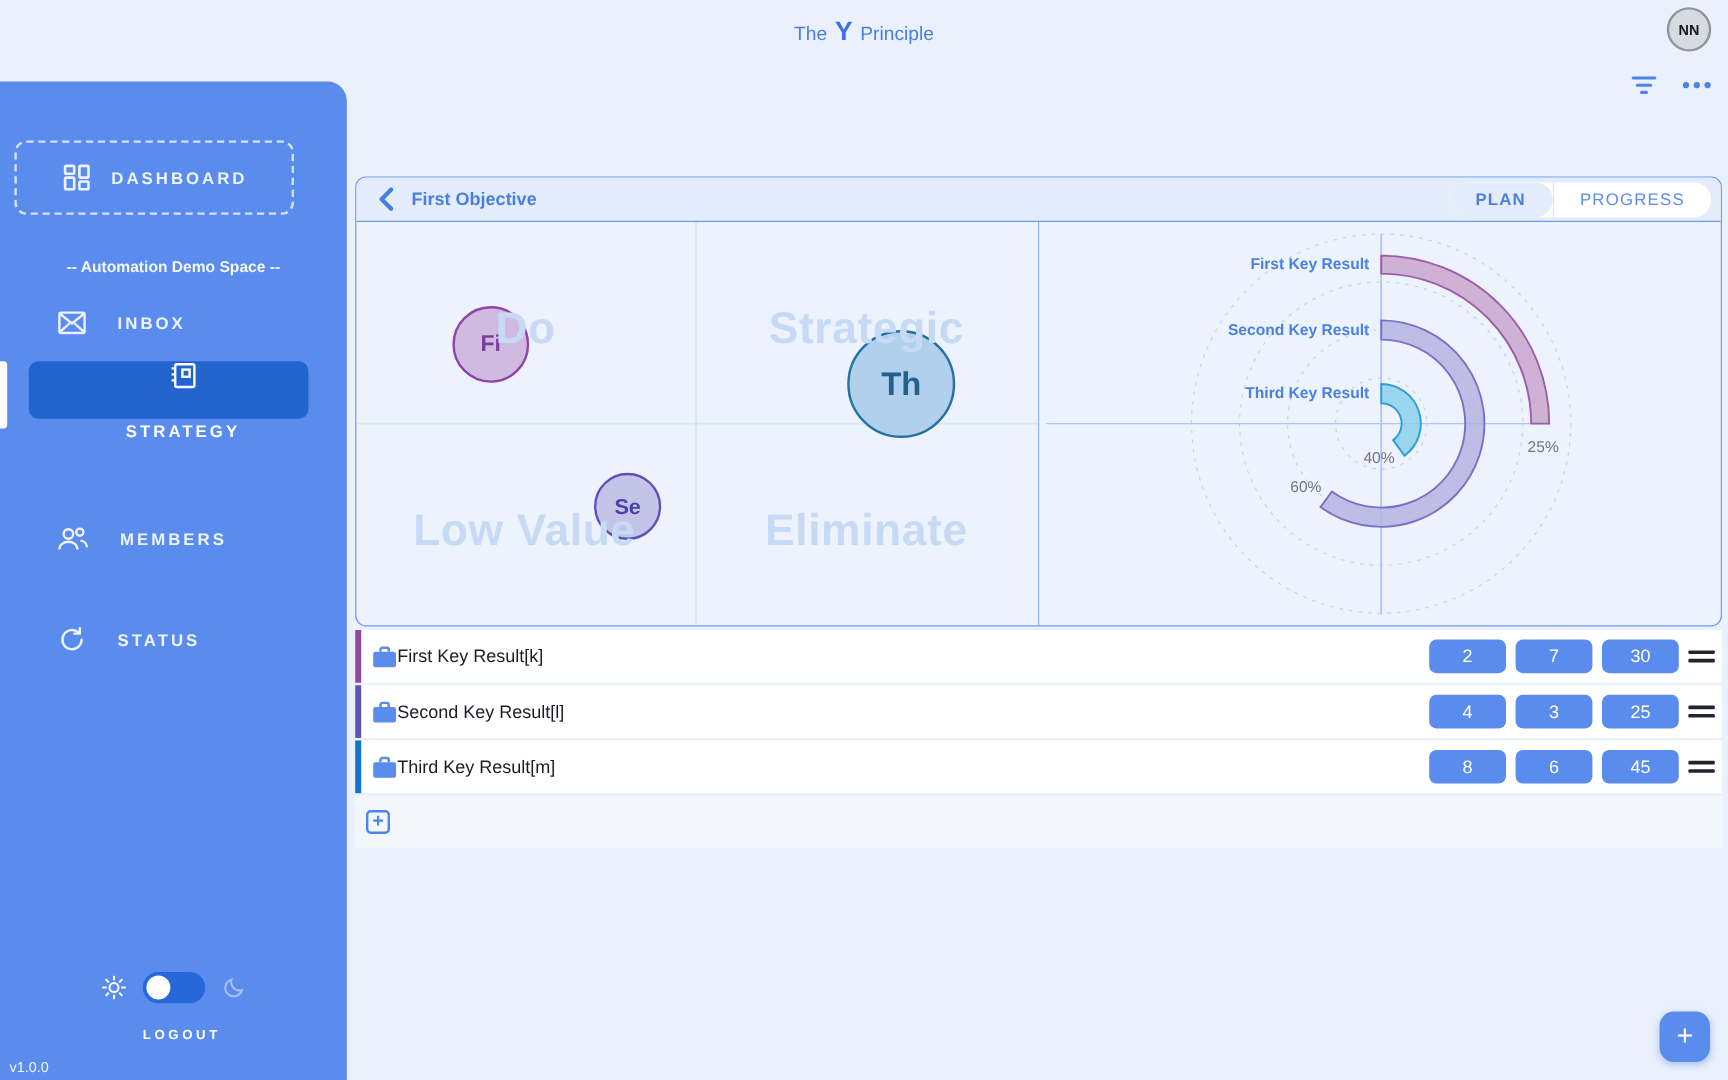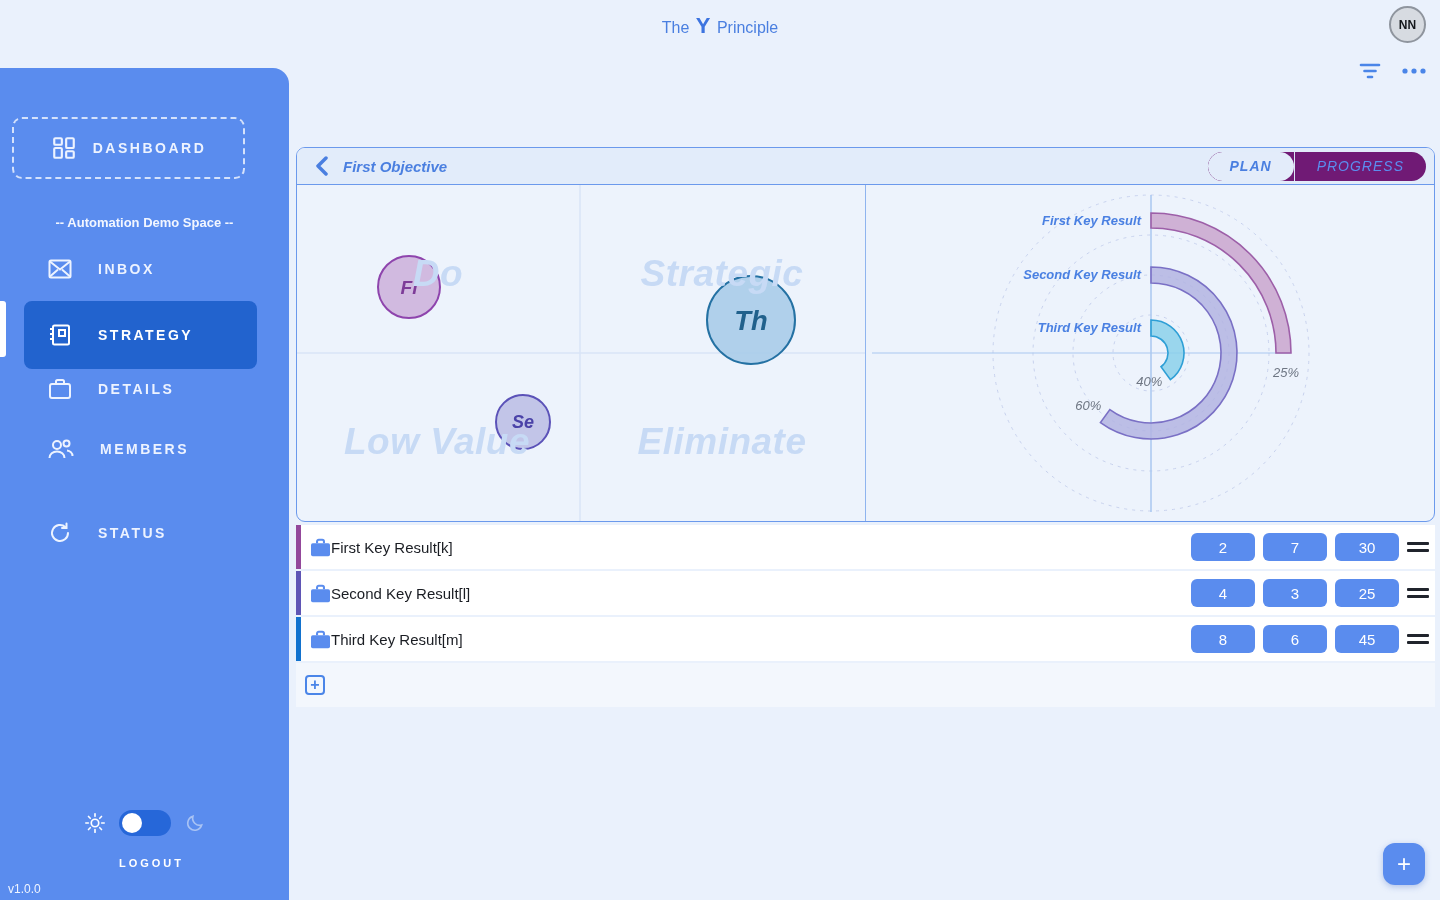--- a/index.html
+++ b/index.html
@@ -19,41 +19,41 @@
   .sidebar { position:absolute; top:68px; left:0; width:289px; bottom:0; background:#5A8CEE;
              border-top-right-radius:16px; color:#EDF3FF; }
   .dash-btn { position:absolute; top:49px; left:12px; width:233px; height:62px;
               border:2px dashed rgba(255,255,255,.75); border-radius:10px; display:flex; align-items:center;
               justify-content:center; gap:16px; cursor:pointer;text-align:right; }
   .side-label { font-weight:700; font-size:14px; letter-spacing:2.5px; }
   .space-divider { position:absolute; top:147px; left:0; right:0; text-align:center;
                    font-size:13px; font-weight:700; color:#F2F6FF; }
   .nav-item { position:absolute; left:24px; width:233px; height:40px; display:flex; align-items:center;
               gap:26px; padding-left:24px; cursor:pointer; border-radius:8px; }
-  .nav-item.active { height:68px; background:#2263CE; color:#FFFFFF; }
+  .nav-item.active { height:48px; background:#2263CE; color:#FFFFFF;flex-direction:column; }
   .active-indicator { position:absolute; left:0; top:233px; width:6px; height:56px; background:#FFFFFF;
                       border-radius:0 3px 3px 0; }
   .theme-row { position:absolute; top:742px; left:0; right:0; display:flex; align-items:center;
                justify-content:center; gap:14px; }
   .toggle { width:52px; height:26px; border-radius:13px; background:#2667D9; position:relative; cursor:pointer; }
   .toggle .knob { position:absolute; top:3px; left:3px; width:20px; height:20px; border-radius:50%; background:#FFFFFF; }
   .logout { position:absolute; top:789px; left:0; right:0; text-align:center; font-weight:800; font-size:11px;
             letter-spacing:3px; color:#FFFFFF; cursor:pointer;margin-left:14px; }
   .version { position:absolute; bottom:4px; left:8px; font-size:12px; color:#F0F5FF; }
 
   
   .page-title { position:absolute; top:94px; left:298px; font-size:34px; font-weight:800; color:#101828; letter-spacing:.2px; }
 
   .panel { position:absolute; left:296px; top:147px; width:1139px; height:375px; border:1px solid #6B99EC;
-           border-radius:9px; background:#EDF3FC; overflow:hidden;font-style:italic; }
+           border-radius:9px; background:#EDF3FC; overflow:hidden; }
   .panel-header { height:37px; background:#E2ECFA; border-bottom:1px solid #6B99EC; display:flex;
                   align-items:center; padding:0 8px 0 12px; }
   .back-btn { width:24px; height:24px; cursor:pointer; display:flex; align-items:center; justify-content:center; }
   .objective-title { margin-left:10px; color:#4A7FE0; font-weight:700; font-size:15px; }
-  .tabs { margin-left:auto; display:flex; border-radius:15px; overflow:hidden; background:#701a75; height:29px; }
+  .tabs { margin-left:auto; display:flex; border-radius:15px; overflow:hidden; background:#ffffff; height:29px; }
   .tab { padding:0 22px; display:flex; align-items:center; color:#5B8DEF; font-size:14px; letter-spacing:1px;
          cursor:pointer; }
   .tab.active { background:#E3ECFA; color:#4A7FE0; font-weight:700; border-radius:15px; }
   .tab + .tab { border-left:1px solid #DCE6F6; }
 
   .panel-body { position:relative; height:337px; display:flex; }
   .quad-wrap { position:relative; width:568px; height:337px; }
   .radial-wrap { position:relative; width:570px; height:337px; border-left:1px solid #8FB4EF; }
   .quad-label { position:absolute; transform:translate(-50%,-50%); font-size:37px; font-weight:800;
                 color:#C7DAF5; white-space:nowrap; letter-spacing:.5px; }
@@ -150,29 +150,20 @@
             <rect x="5" y="2.5" width="16" height="19" rx="1.5"></rect>
             <rect x="11" y="7" width="6" height="6"></rect>
             <line x1="2" y1="6" x2="5" y2="6"></line>
             <line x1="2" y1="11" x2="5" y2="11"></line>
             <line x1="2" y1="16" x2="5" y2="16"></line>
           </svg>
       </span>
       <span class="side-label">STRATEGY</span>
     </div>
 
-    <div class="nav-item" style="top:301px">
-      <span>
-        <svg width="24" height="22" viewBox="0 0 24 22" fill="none" stroke="#EDF3FF" stroke-width="2">
-            <rect x="2" y="6" width="20" height="14" rx="2"></rect>
-            <path d="M8 6V3.5A1.5 1.5 0 0 1 9.5 2h5A1.5 1.5 0 0 1 16 3.5V6"></path>
-          </svg>
-      </span>
-      <span class="side-label">DETAILS</span>
-    </div>
 
     <div class="nav-item" style="top:361px">
       <span>
         <svg width="26" height="22" viewBox="0 0 26 22" fill="none" stroke="#EDF3FF" stroke-width="2">
             <circle cx="9" cy="7" r="4"></circle>
             <path d="M1.5 20c0-4 3.4-6.5 7.5-6.5s7.5 2.5 7.5 6.5"></path>
             <circle cx="18.5" cy="5.5" r="3"></circle>
             <path d="M19 12.5c3 .4 5.5 2.6 5.5 5.5"></path>
           </svg>
       </span>

